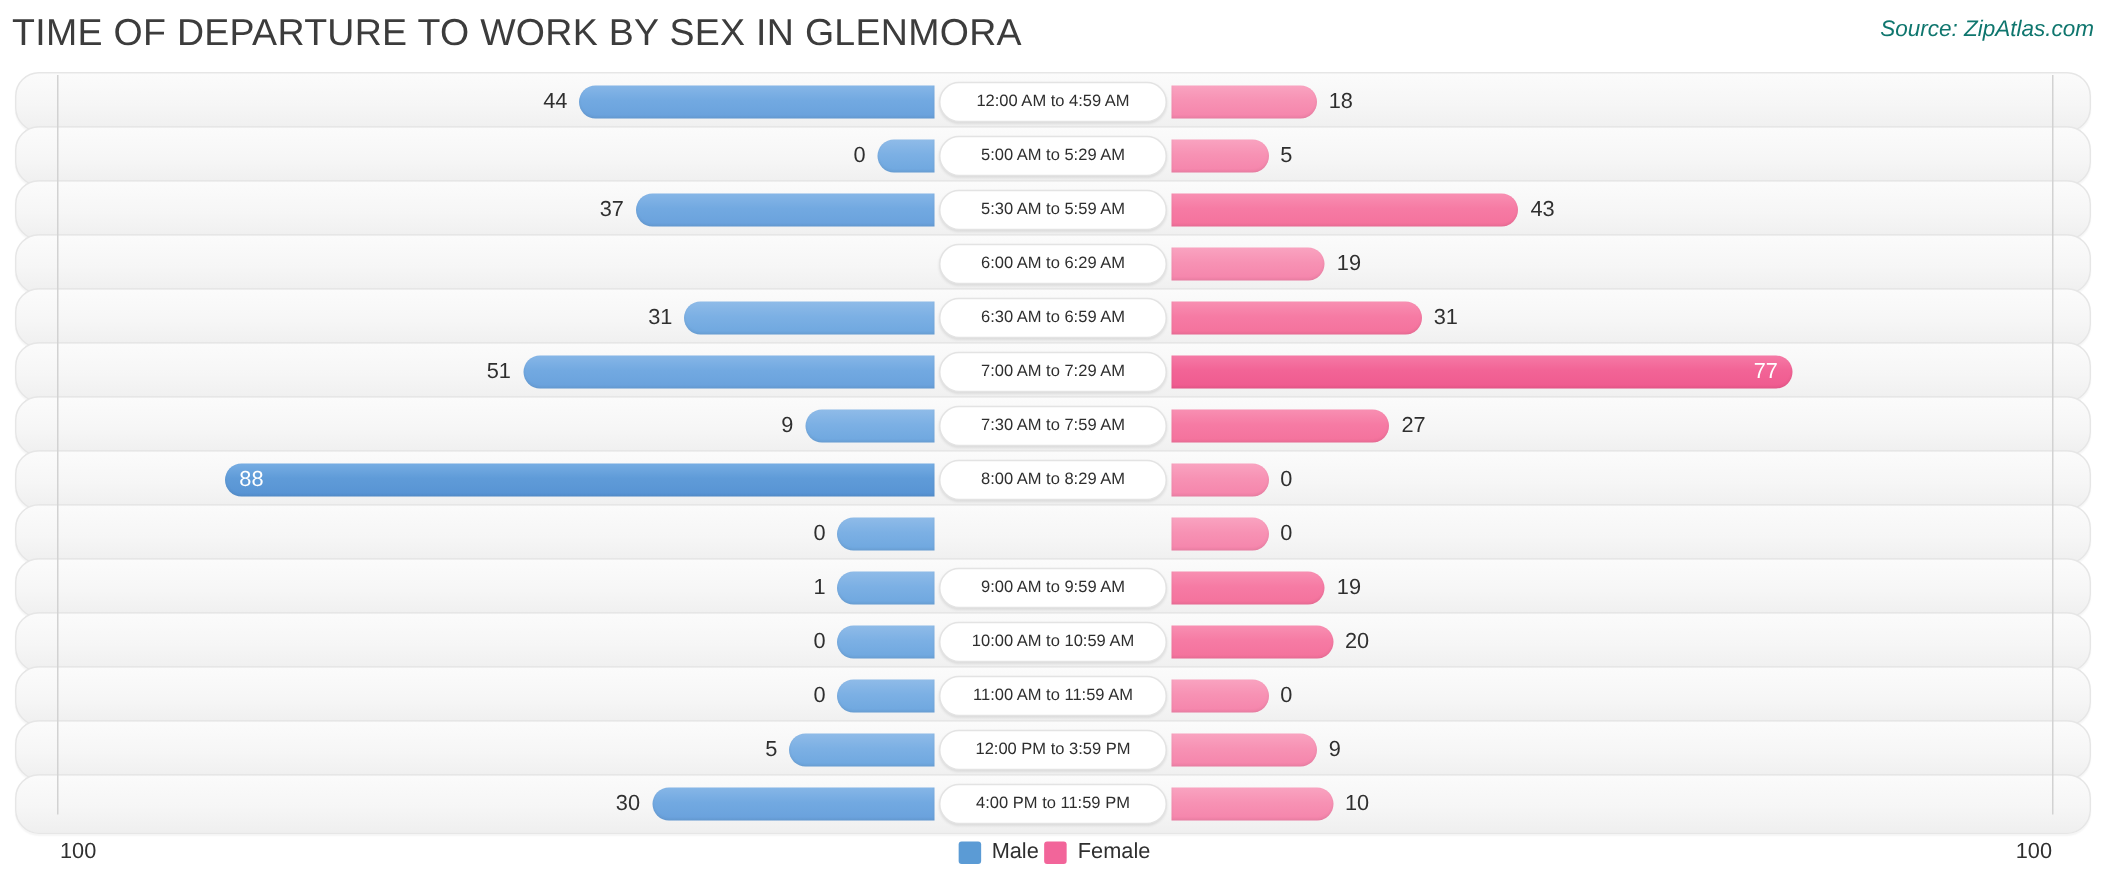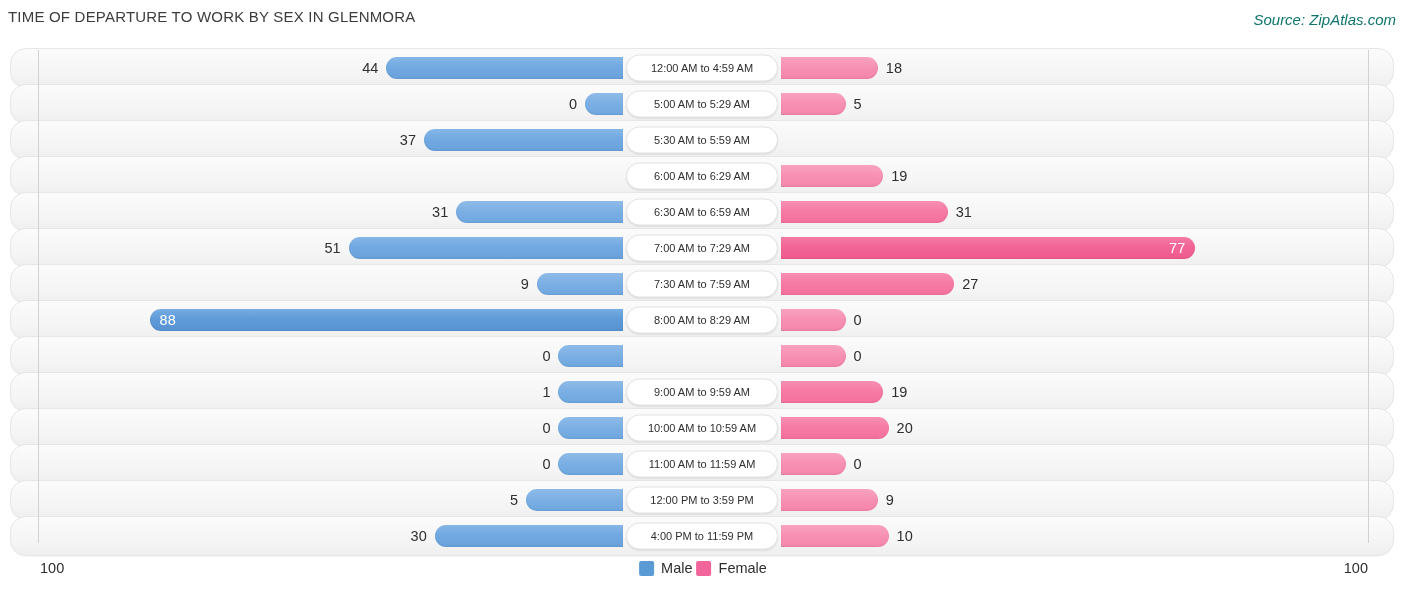--- a/index.html
+++ b/index.html
@@ -18,21 +18,21 @@
 
   
   .header {
     position: relative;
     height: 40px;
   }
   .chart-title {
     position: absolute;
     left: 8px;
     top: 8px;
-    font-size: 15px;
+    font-size: 25px;
     letter-spacing: 0.2px;
     color: #3c3c3c;
     white-space: nowrap;
   }
   .source {
     position: absolute;
     right: 10px;
     top: 11px;
     font-size: 15px;
     font-style: italic;
@@ -230,20 +230,23 @@
           <span class="val val-right">5</span>
         </div>
         <div class="center-label">5:00 AM to 5:29 AM</div>
       </div>
     </div>
     <div class="row">
       <div class="row-inner">
         <div class="bar bar-male mid" style="width: 199.06px;">
           <span class="val val-left">37</span>
         </div>
+        <div class="bar bar-female mid" style="width: 231.34px;">
+          <span class="val val-right">43</span>
+        </div>
         <div class="center-label">5:30 AM to 5:59 AM</div>
       </div>
     </div>
     <div class="row">
       <div class="row-inner">
         <div class="bar bar-female" style="width: 102.22px;">
           <span class="val val-right">19</span>
         </div>
         <div class="center-label">6:00 AM to 6:29 AM</div>
       </div>
@@ -268,21 +271,21 @@
           <span class="val val-right inside">77</span>
         </div>
         <div class="center-label">7:00 AM to 7:29 AM</div>
       </div>
     </div>
     <div class="row">
       <div class="row-inner">
         <div class="bar bar-male" style="width: 86.08px;">
           <span class="val val-left">9</span>
         </div>
-        <div class="bar bar-female mid" style="width: 145.26px; padding-left: 28px;">
+        <div class="bar bar-female mid" style="width: 145.26px;">
           <span class="val val-right">27</span>
         </div>
         <div class="center-label">7:30 AM to 7:59 AM</div>
       </div>
     </div>
     <div class="row">
       <div class="row-inner">
         <div class="bar bar-male hi" style="width: 473.44px;">
           <span class="val val-left inside">88</span>
         </div>

